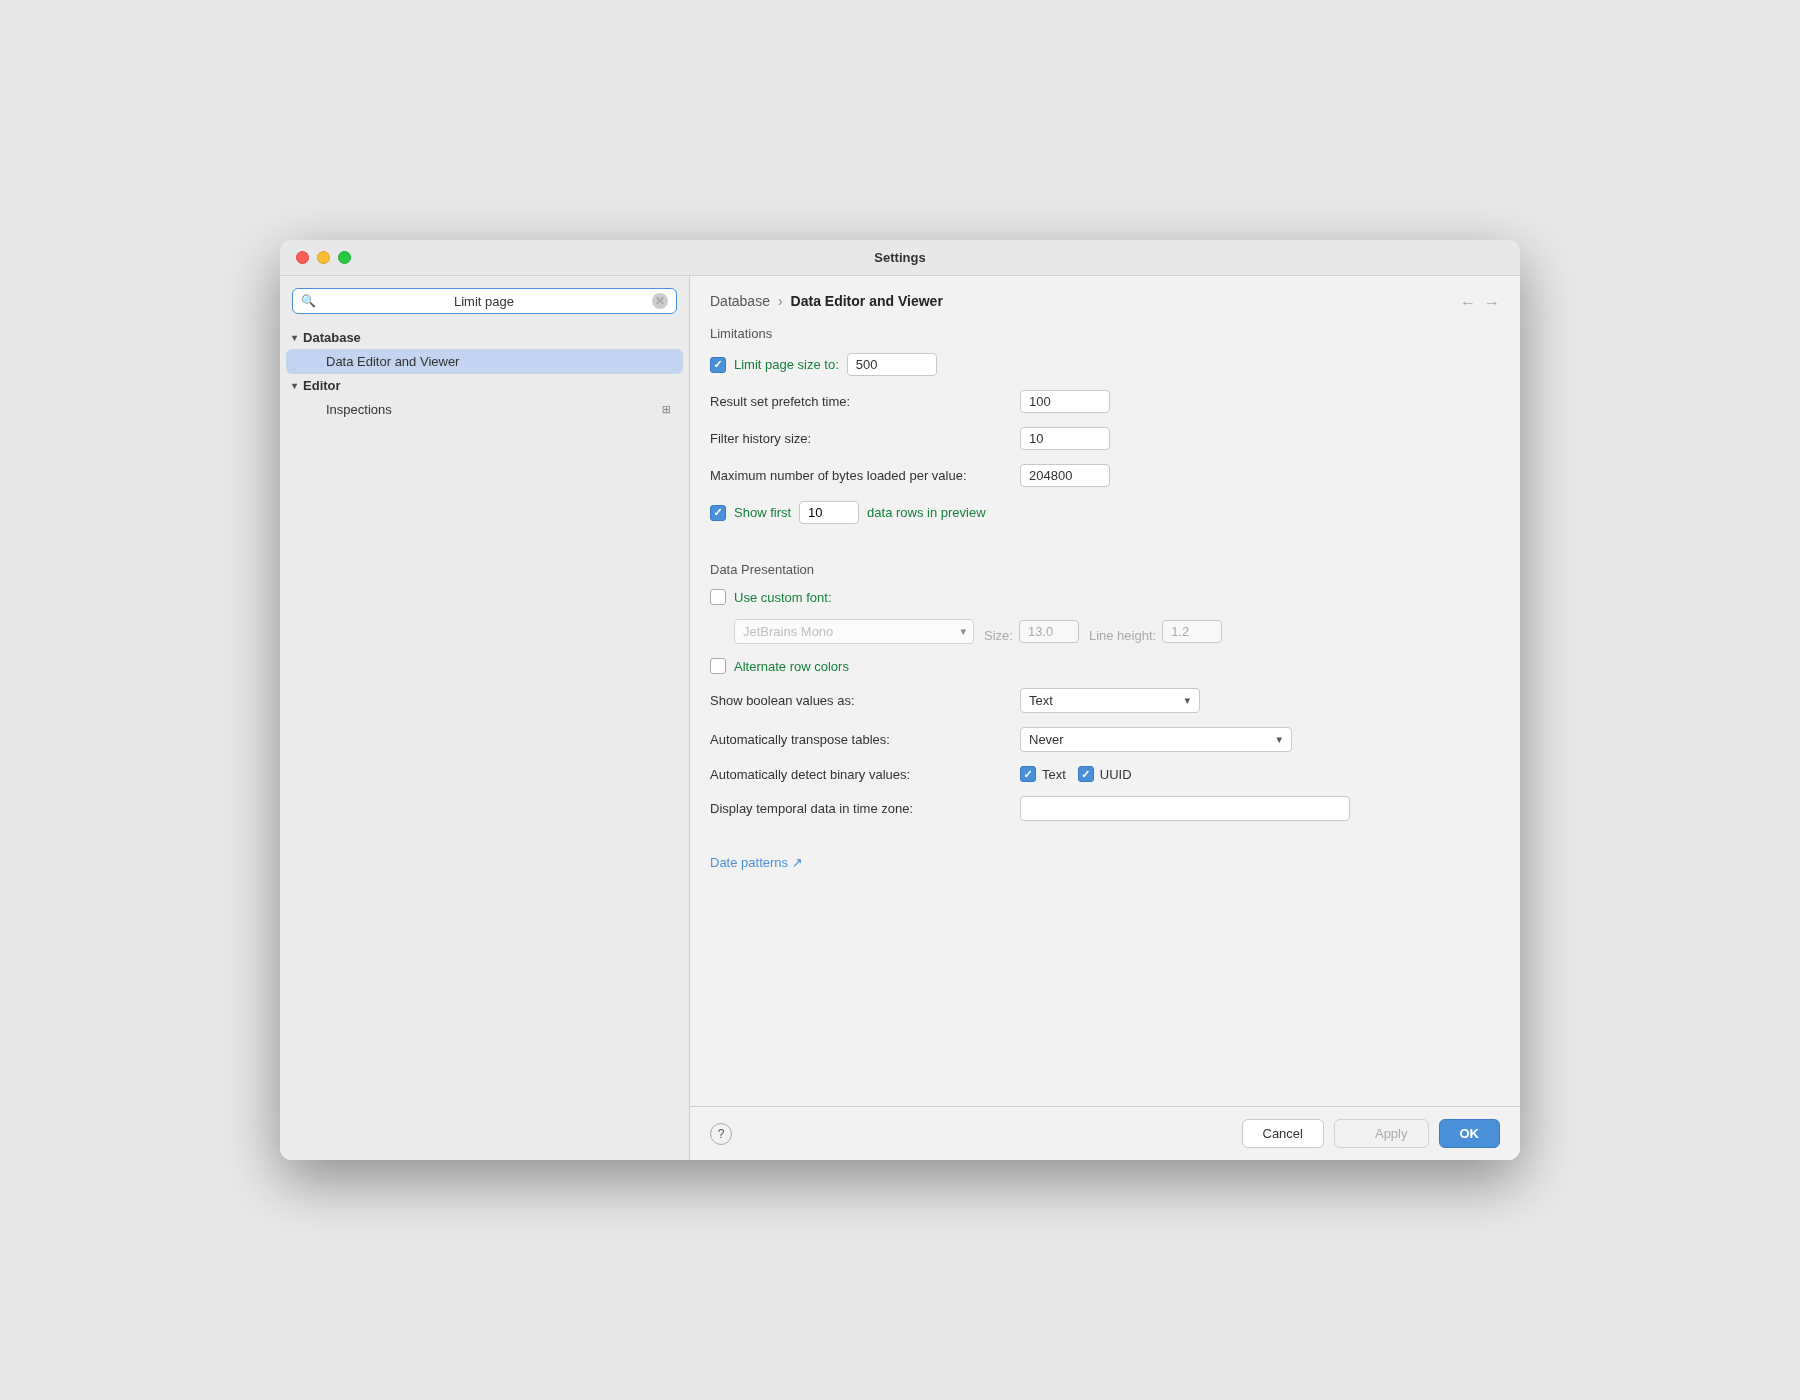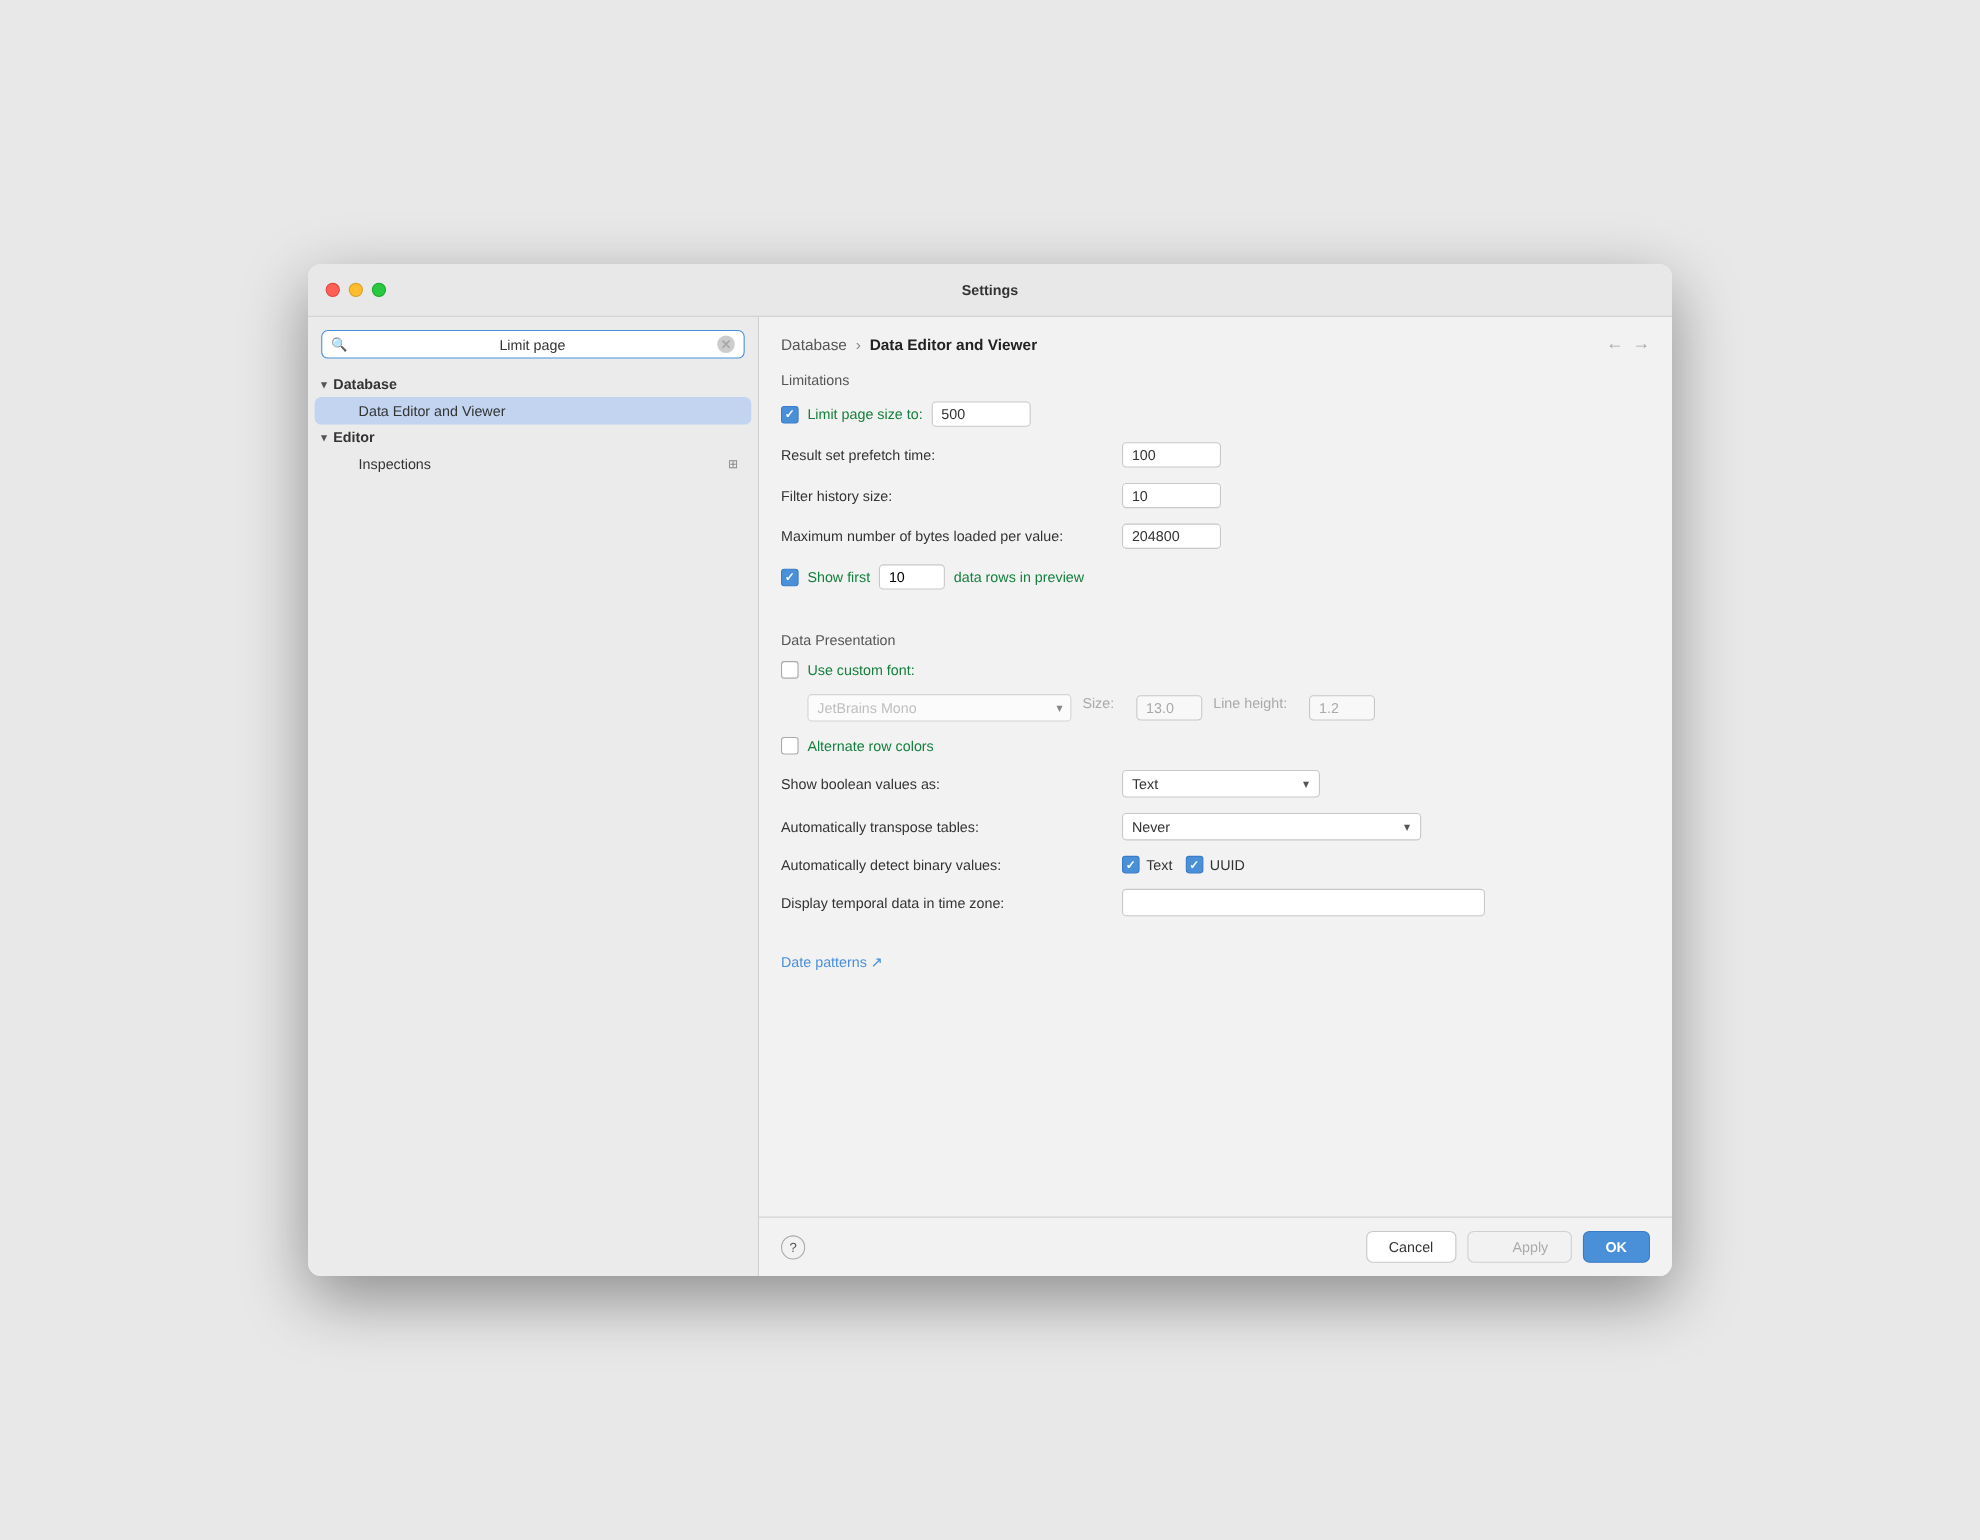--- a/index.html
+++ b/index.html
@@ -18,21 +18,21 @@
       height: 920px;
       background: #f2f2f2;
       border-radius: 12px;
       box-shadow: 0 20px 60px rgba(0,0,0,0.4);
       display: flex;
       flex-direction: column;
       overflow: hidden;
     }
     .titlebar {
       background: #e8e8e8;
-      height: 48px;
+      height: 36px;
       display: flex;
       align-items: center;
       justify-content: center;
       position: relative;
       border-bottom: 1px solid #d0d0d0;
       flex-shrink: 0;
     }
     .window-controls {
       position: absolute;
       left: 16px;
@@ -251,21 +251,21 @@
       align-items: center;
     }
     .font-select-wrap::after {
       content: "▾";
       position: absolute;
       right: 8px;
       color: #888;
       pointer-events: none;
       font-size: 11px;
     }
-    .size-row { display: flex; align-items: flex-start; gap: 20px; }
+    .size-row { display: flex; align-items: flex-end; gap: 6px; }
     .size-label { font-size: 13px; color: #aaa; }
     .size-input {
       border: 1px solid #c8c8c8;
       border-radius: 4px;
       padding: 3px 8px;
       font-size: 13px;
       width: 60px;
       background: #f8f8f8;
       color: #aaa;
       outline: none;

